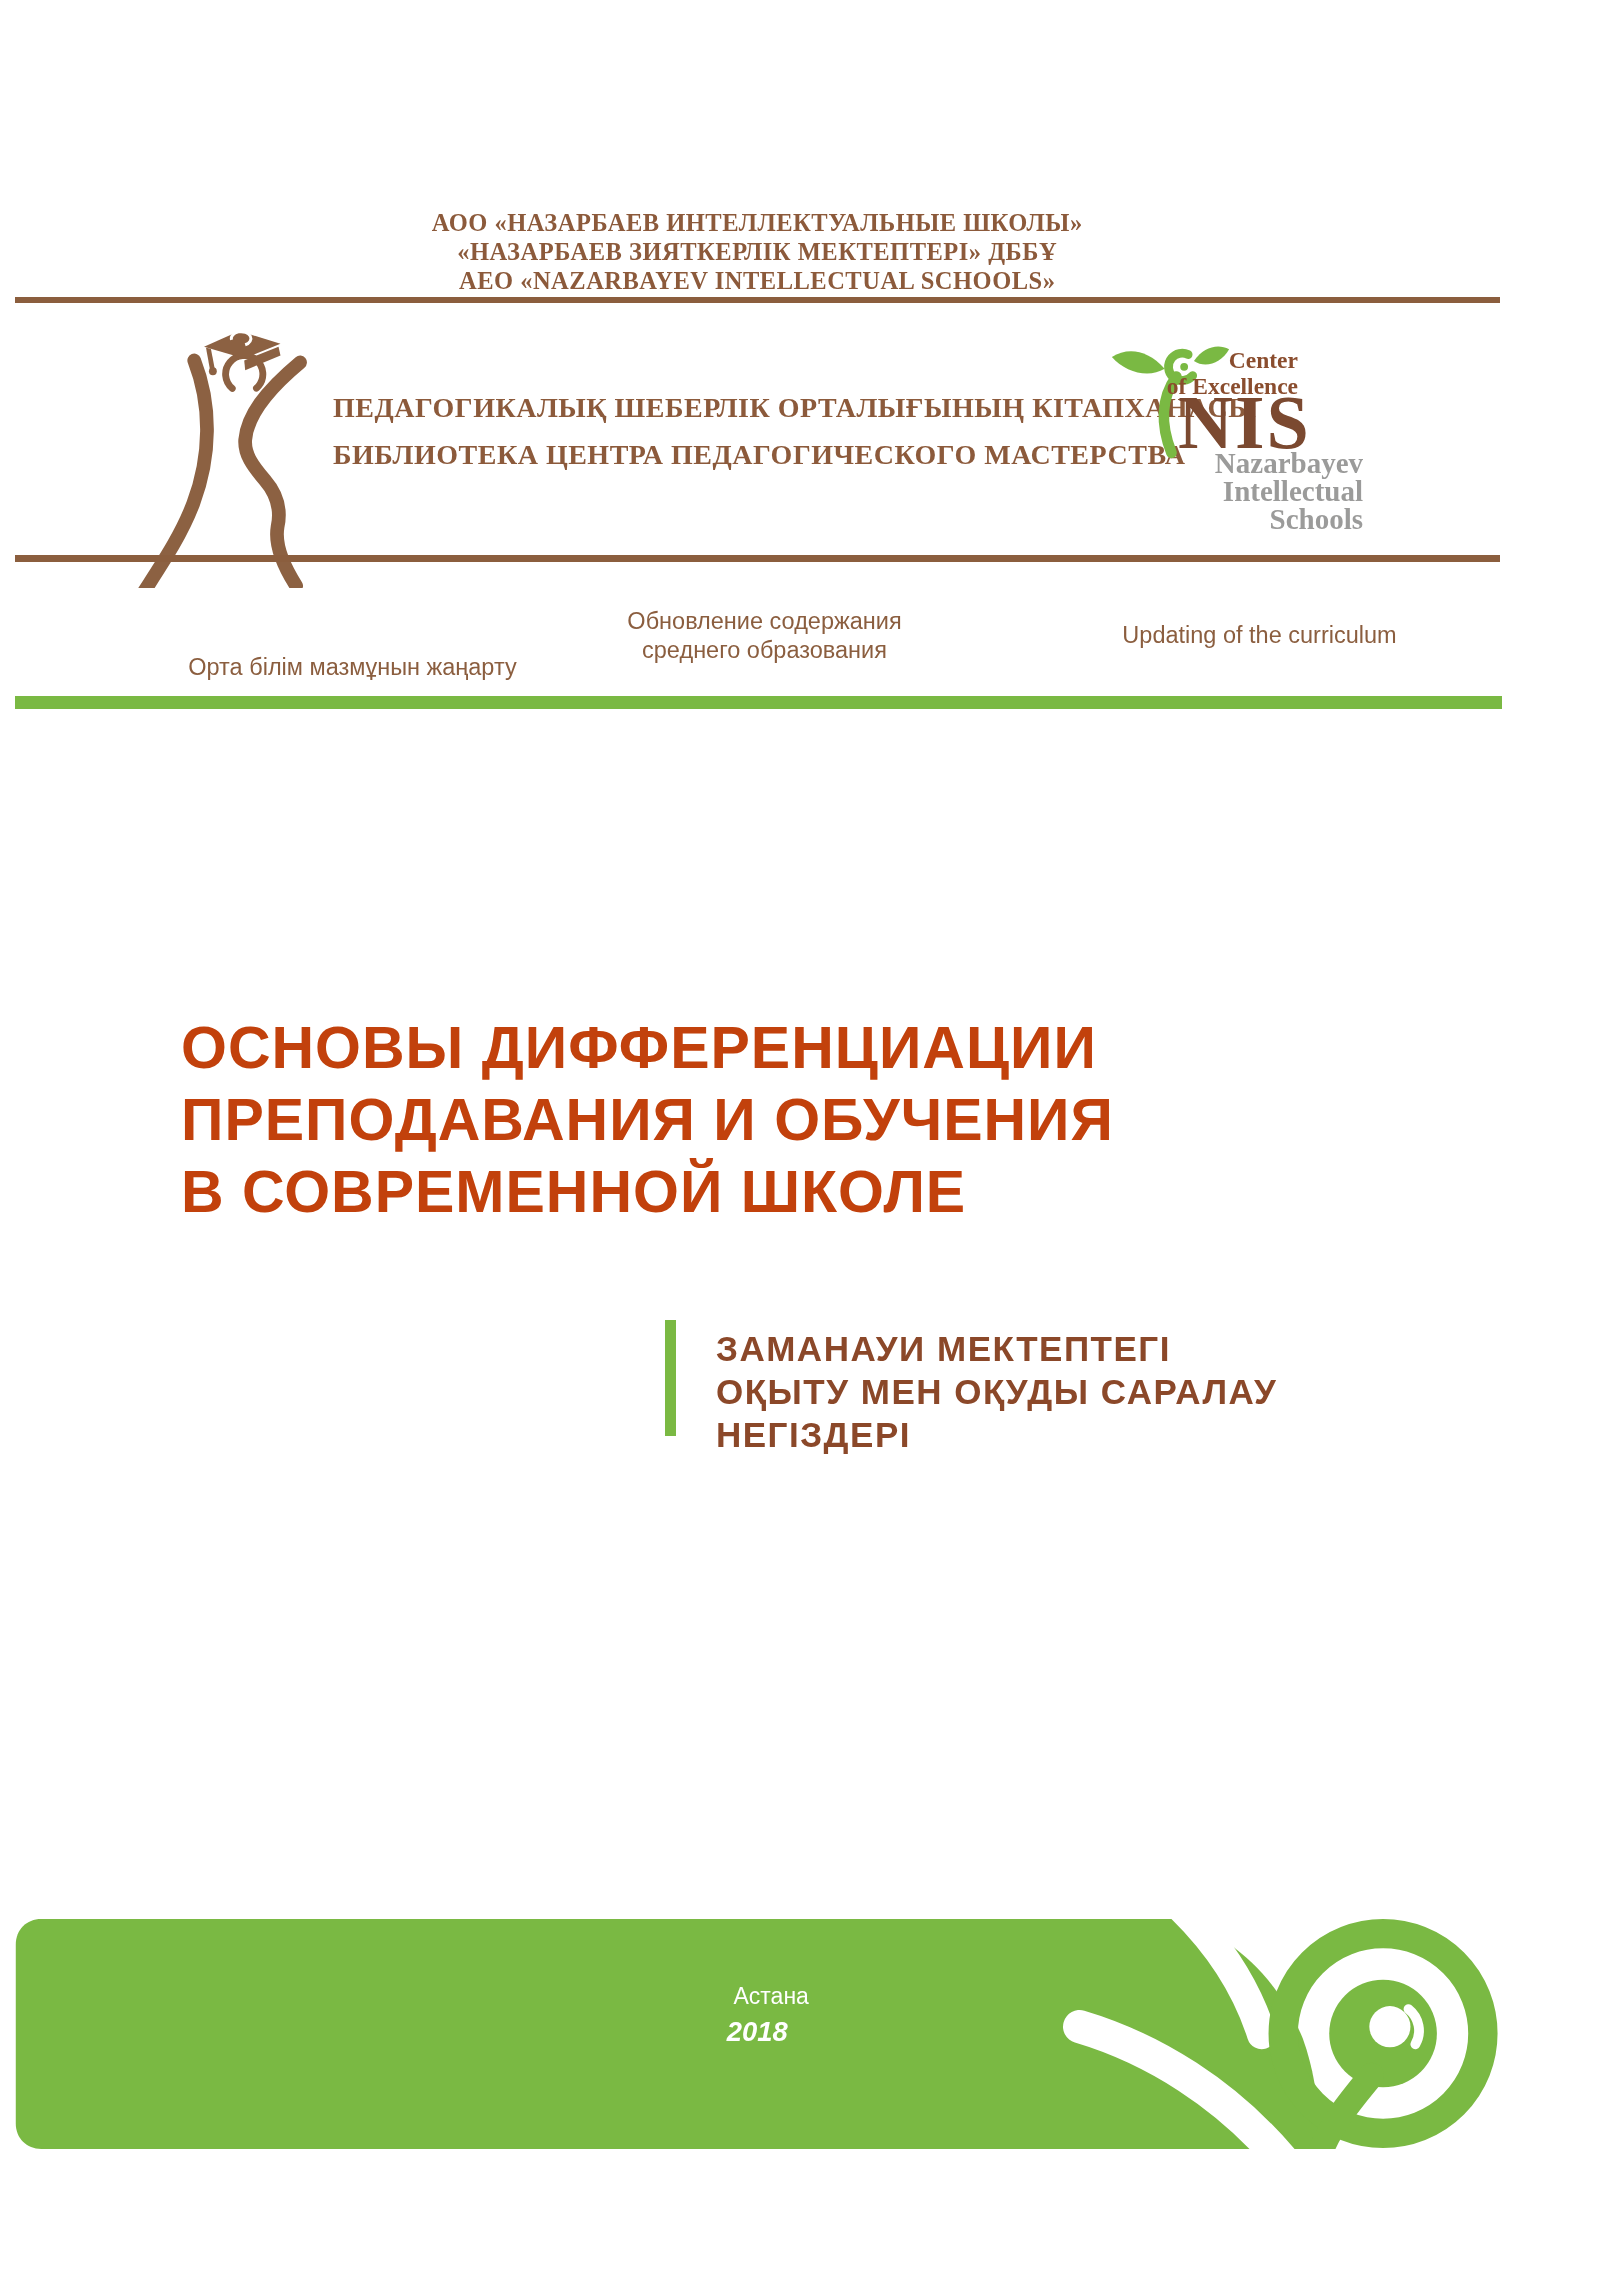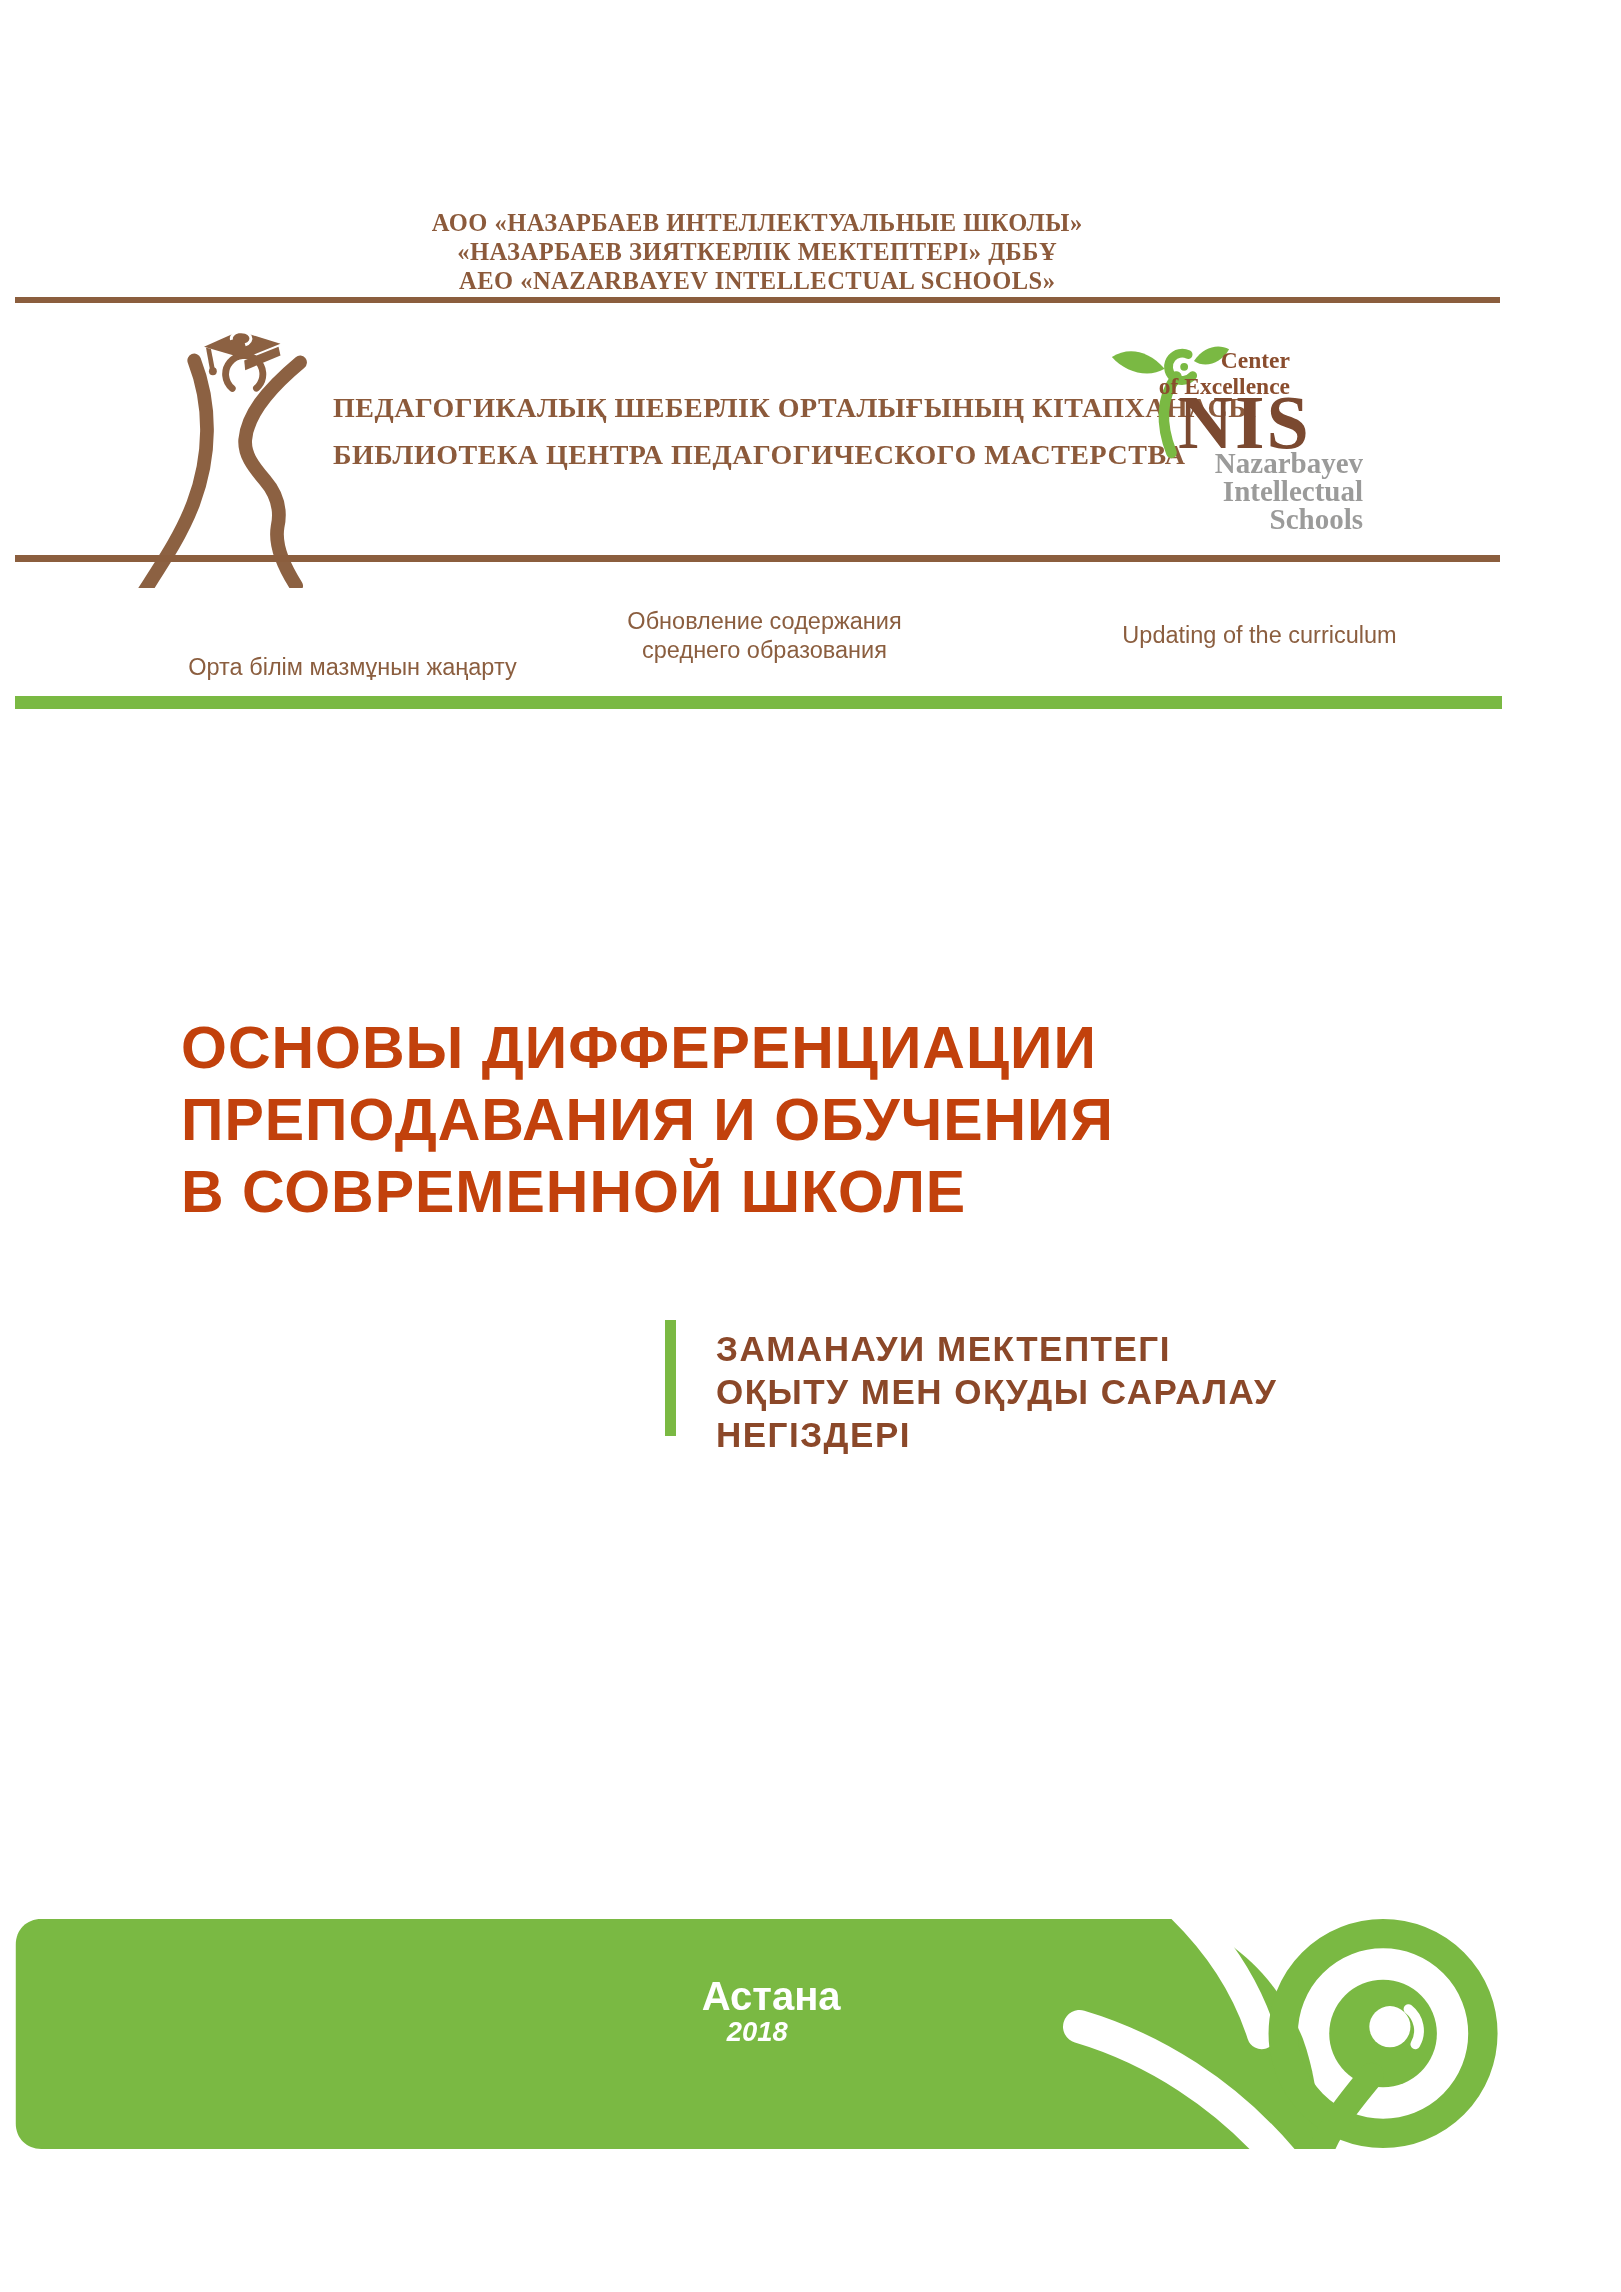--- a/index.html
+++ b/index.html
@@ -12,21 +12,21 @@
   
   .rule{position:absolute;left:14.7px;width:1485px;background:#8B5E3E;}
   .rule1{top:297px;height:5.9px;}
   .rule2{top:555px;height:6.9px;}
   
   .figure-logo{position:absolute;left:108px;top:323px;}
   .library-block{position:absolute;left:333px;top:367px;
                  font-family:"Liberation Serif",serif;font-weight:bold;color:#8C5A3B;
                  font-size:28px;line-height:47px;letter-spacing:0.5px;white-space:nowrap;margin-top:17px;}
   .nis-logo{position:absolute;left:1098px;top:333px;width:412px;height:216px;}
-  .nis-coe{position:absolute;right:220px;top:13.7px;text-align:right;
+  .nis-coe{position:absolute;right:212px;top:13.7px;text-align:right;
            font-family:"Liberation Serif",serif;font-weight:bold;color:#8A4D2E;
            font-size:23.5px;line-height:26.5px;}
   .nis-acronym{position:absolute;left:80px;top:51px;font-family:"Liberation Serif",serif;
                font-weight:bold;color:#7B4930;font-size:76px;line-height:76px;letter-spacing:2px;}
   .nis-gray{position:absolute;left:0;top:116px;width:265px;text-align:right;
             font-family:"Liberation Serif",serif;font-weight:bold;color:#9B9B9A;
             font-size:29px;line-height:28px;}
   
   .curr{position:absolute;color:#8B5E3F;font-size:23.5px;line-height:29px;text-align:center;}
   .curr-kk{left:176px;top:621px;width:353px;margin-top:32px;}
@@ -37,21 +37,21 @@
   
   .title-ru{position:absolute;left:181px;top:1012px;color:#c2410c;font-weight:bold;
             font-size:59px;line-height:72px;letter-spacing:1px;white-space:nowrap;}
   .subtitle-wrap{position:absolute;left:665px;top:1313px;}
   .subtitle-bar{position:absolute;left:0;top:6.9px;width:10.8px;height:116px;background:#7AB943;}
   .title-kk{position:absolute;left:51px;top:14px;color:#8B4829;font-weight:bold;
             font-size:35px;line-height:43px;letter-spacing:1.5px;white-space:nowrap;}
   
   .band-svg{position:absolute;left:0;top:1919px;width:1621px;height:230px;}
   .band-text{position:absolute;left:14.7px;top:1978px;width:1485px;text-align:center;color:#ffffff;}
-  .band-city{font-size:40px;font-weight:bold;line-height:37px;padding-left:28px;}
+  .band-city{font-size:23px;font-weight:normal;line-height:37px;padding-left:28px;}
   .band-year{font-size:27.4px;font-weight:bold;line-height:33px;font-style:italic;}
 </style>
 </head>
 <body>
 
 <div class="page">
 
   <div class="org-block">
     <div>АОО «НАЗАРБАЕВ ИНТЕЛЛЕКТУАЛЬНЫЕ ШКОЛЫ»</div>
     <div>«НАЗАРБАЕВ ЗИЯТКЕРЛІК МЕКТЕПТЕРІ» ДББҰ</div>

